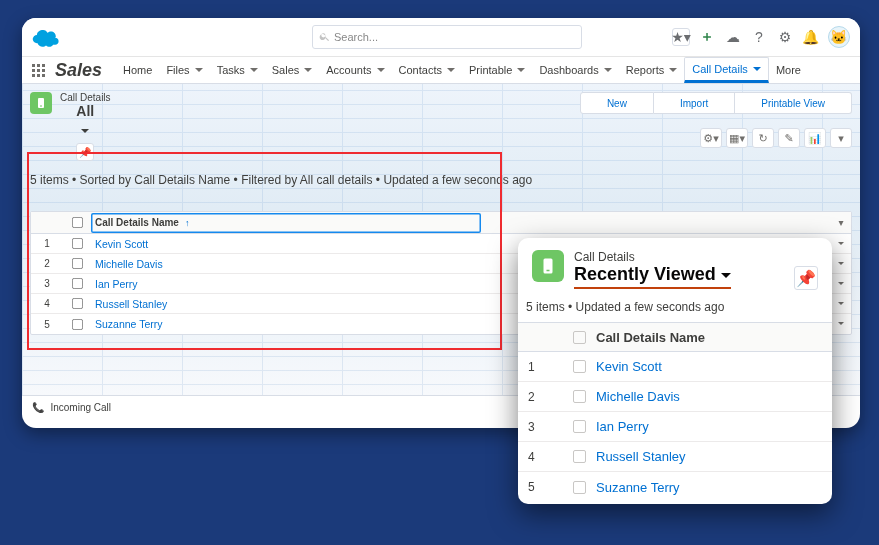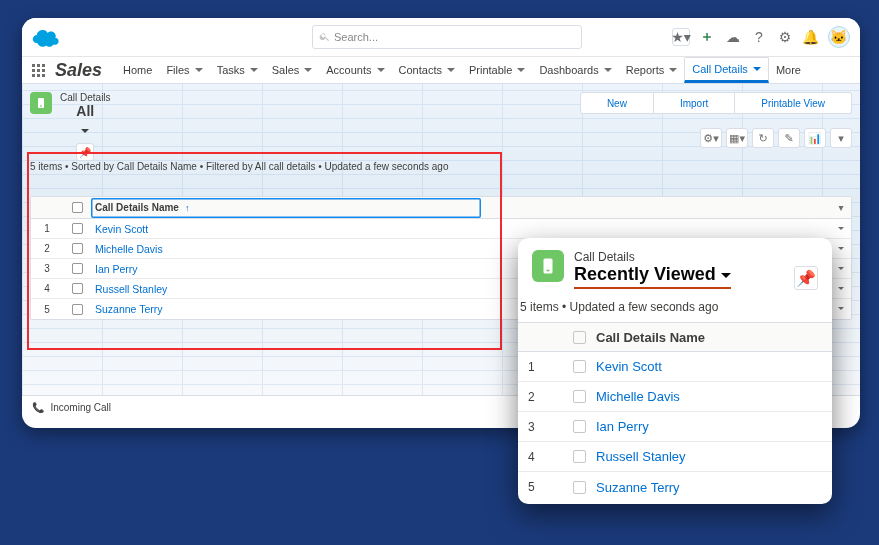--- a/index.html
+++ b/index.html
@@ -181,22 +181,23 @@
   color: #0070d2;
   font-size: 10px;
   height: 22px;
   padding: 0 26px;
   cursor: pointer;
 }
 .action-buttons button + button { border-left: none; }
 .action-buttons button:first-child { border-radius: 3px 0 0 3px; }
 .action-buttons button:last-child { border-radius: 0 3px 3px 0; }
 .sort-info {
-  font-size: 10px;
+  font-size: 12px;
   color: #3e3e3c;
+  margin-top: 12px;
 }
 .toolbar-icons {
   position: absolute;
   right: 8px;
   top: 44px;
   display: flex;
   gap: 4px;
 }
 .toolbar-icons .tb {
   width: 22px;
@@ -339,21 +340,21 @@
   border-radius: 3px;
   display: flex;
   align-items: center;
   justify-content: center;
   color: #0070d2;
   margin-top: 16px;
 }
 .ov-info {
   font-size: 12px;
   color: #3e3e3c;
-  padding: 10px 2px 8px;
+  padding: 10px 8px 8px;
 }
 .ov-table { }
 .ov-th {
   display: flex;
   align-items: center;
   height: 30px;
   background: #fafaf9;
   border-top: 1px solid #d8dde6;
   border-bottom: 1px solid #d8dde6;
   padding: 0 10px;

